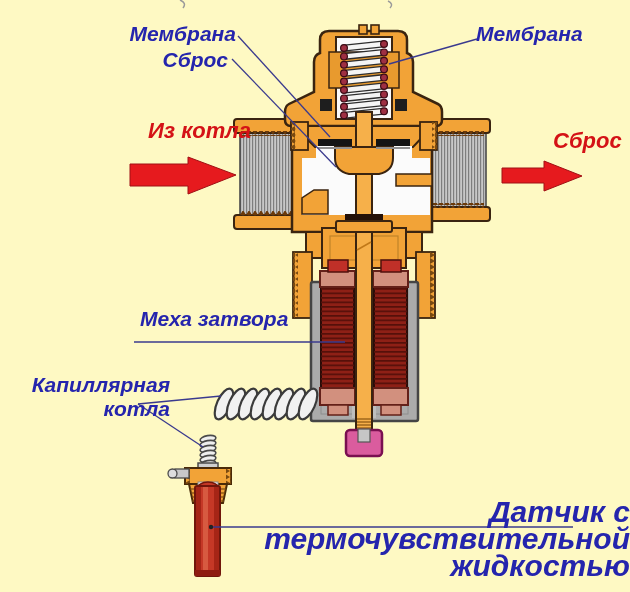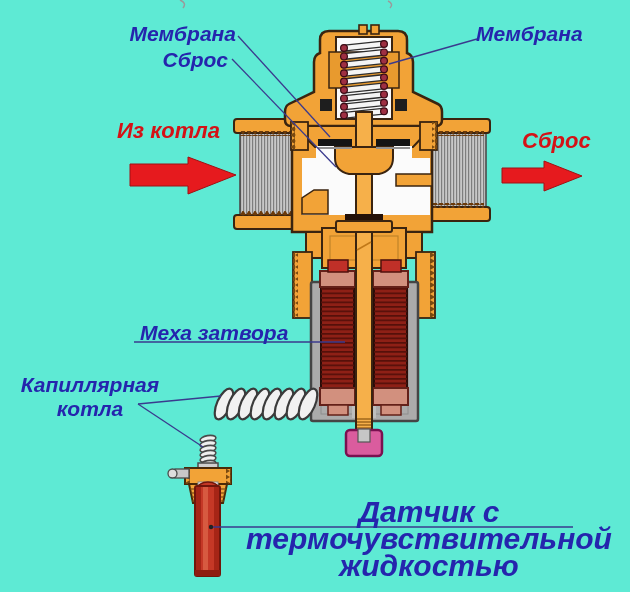--- a/index.html
+++ b/index.html
@@ -1,30 +1,30 @@
 <!DOCTYPE html>
 <html><head>
 <meta charset="utf-8">
 <style>
   html,body{margin:0;padding:0;background:#fff;}
-  .stage{position:relative;width:630px;height:592px;background:#5eead4;overflow:hidden;
+  .stage{position:relative;width:630px;height:592px;background:#fef9c3;overflow:hidden;
          font-family:"Liberation Sans", sans-serif;}
   .stage svg{position:absolute;left:0;top:0;}
   .lbl{position:absolute;font-weight:bold;font-style:italic;color:#2525AD;
        font-size:21px;line-height:25px;white-space:nowrap;}
-  .lbl.red{color:#D41216;font-size:22px;}
+  .lbl.red{color:#D41216;font-size:22px;margin-left:31px;}
   .lbl.rt{text-align:right;}
-  .lbl.ctr{text-align:center;white-space:normal;}
+  .lbl.ctr{text-align:right;white-space:normal;}
   .lbl .ln{display:block;}
   #lbl-membrane{left:56px;top:21px;width:180px;}
   #lbl-seat{left:56px;top:47px;width:172px;}
   #lbl-spring{left:476px;top:21px;}
   #lbl-inlet{left:117px;top:118px;}
   #lbl-outlet{left:522px;top:128px;}
-  #lbl-bellows{left:140px;top:320px;}
+  #lbl-bellows{left:140px;top:306px;}
   #lbl-capillary{left:10px;top:373px;width:160px;line-height:24px;}
   #lbl-sensor{left:228px;top:498px;width:402px;font-size:30px;line-height:27px;}
 </style>
 </head>
 <body>
 
 <div class="stage">
 
 <svg width="630" height="592" viewBox="0 0 630 592">
   <defs>

